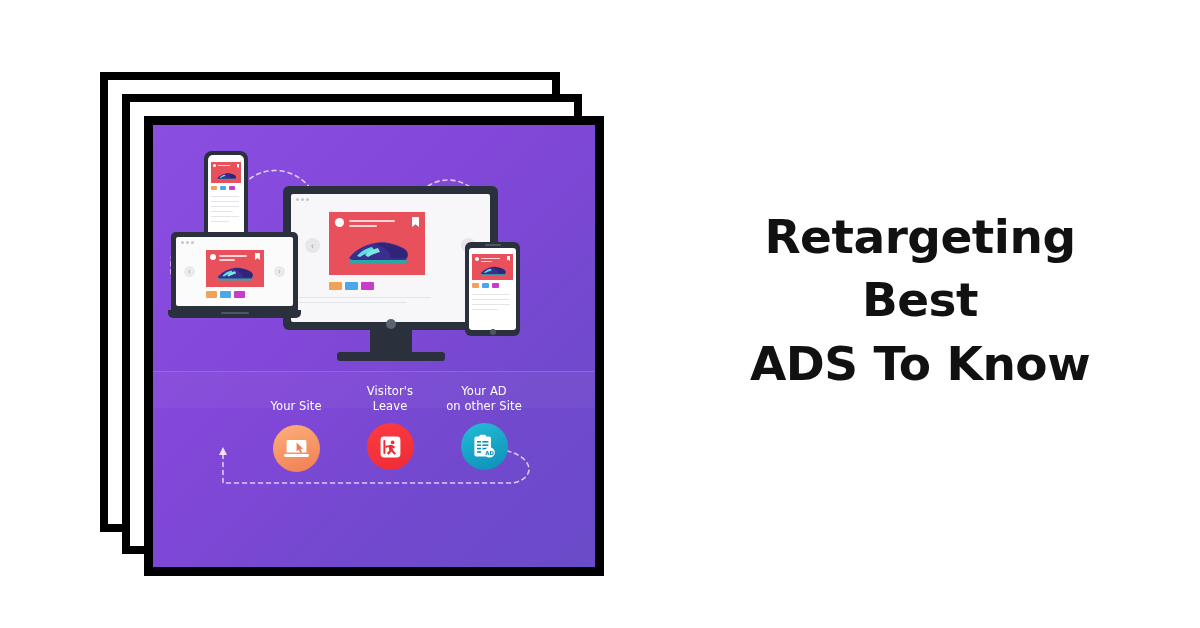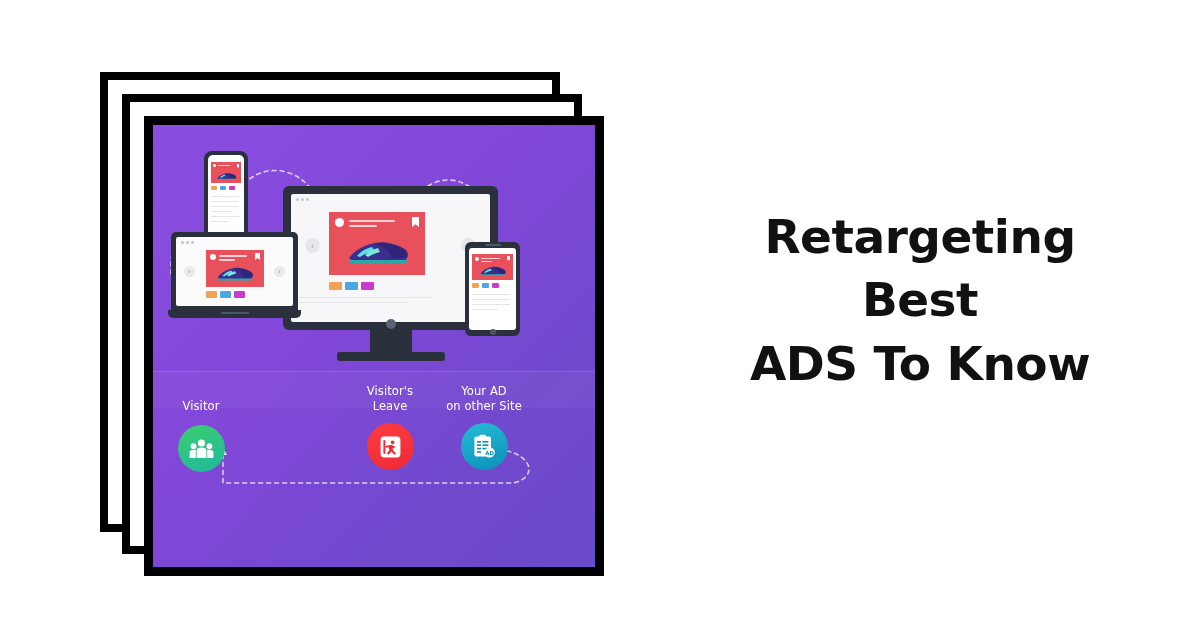--- a/index.html
+++ b/index.html
@@ -313,36 +313,33 @@
               <i style="width:38px;margin-left:3px"></i>
                 <i style="width:26px;margin-left:3px"></i>
             </div>
           </div>
           <div class="home"></div>
         </div>
       </div>
 
       <div id="steps">
 
-        <div class="step" id="step-1">
+
+        <div class="step" id="step-2">
           <div class="cap">
-            <div>Visitor</div>
+            <div>Your Site</div>
           </div>
           <div class="ico">
-            <svg width="25" height="22" viewBox="0 0 25 22" fill="#ffffff">
-              <circle cx="12.5" cy="5" r="3.6"></circle>
-              <circle cx="4.6" cy="8.2" r="2.9"></circle>
-              <circle cx="20.4" cy="8.2" r="2.9"></circle>
-              <path d="M7.6 20 V12.6 C7.6 10.6 9.6 9.4 12.5 9.4 C15.4 9.4 17.4 10.6 17.4 12.6 V20 Z"></path>
-              <path d="M0.6 20 V14.4 C0.6 12.8 2.2 11.8 4.6 11.8 C5.5 11.8 6.2 11.9 6.8 12.1 V20 Z"></path>
-              <path d="M24.4 20 V14.4 C24.4 12.8 22.8 11.8 20.4 11.8 C19.5 11.8 18.8 11.9 18.2 12.1 V20 Z"></path>
+            <svg width="25" height="21" viewBox="0 0 25 21" fill="#ffffff">
+              <path d="M4 2 H21 A1.4 1.4 0 0 1 22.4 3.4 V14.4 H2.6 V3.4 A1.4 1.4 0 0 1 4 2 Z"></path>
+              <rect x="0" y="16" width="25" height="2.9" rx="1.4"></rect>
+              <path d="M12.6 4.4 L19 10.8 L16.2 10.9 L18.2 14 L16.6 15 L14.6 11.8 L12.6 13.6 Z" fill="#f07d54"></path>
             </svg>
           </div>
         </div>
-
 
         <div class="step" id="step-3">
           <div class="cap">
             <div>Visitor's</div>
             <div>Leave</div>
           </div>
           <div class="ico">
             <svg width="23" height="24" viewBox="0 0 23 24" fill="#ffffff">
               <rect x="1.6" y="1.6" width="19.8" height="20.8" rx="3.4"></rect>
               <path d="M13.6 5.4 a1.9 1.9 0 1 1 0 3.8 a1.9 1.9 0 0 1 0-3.8 Z

